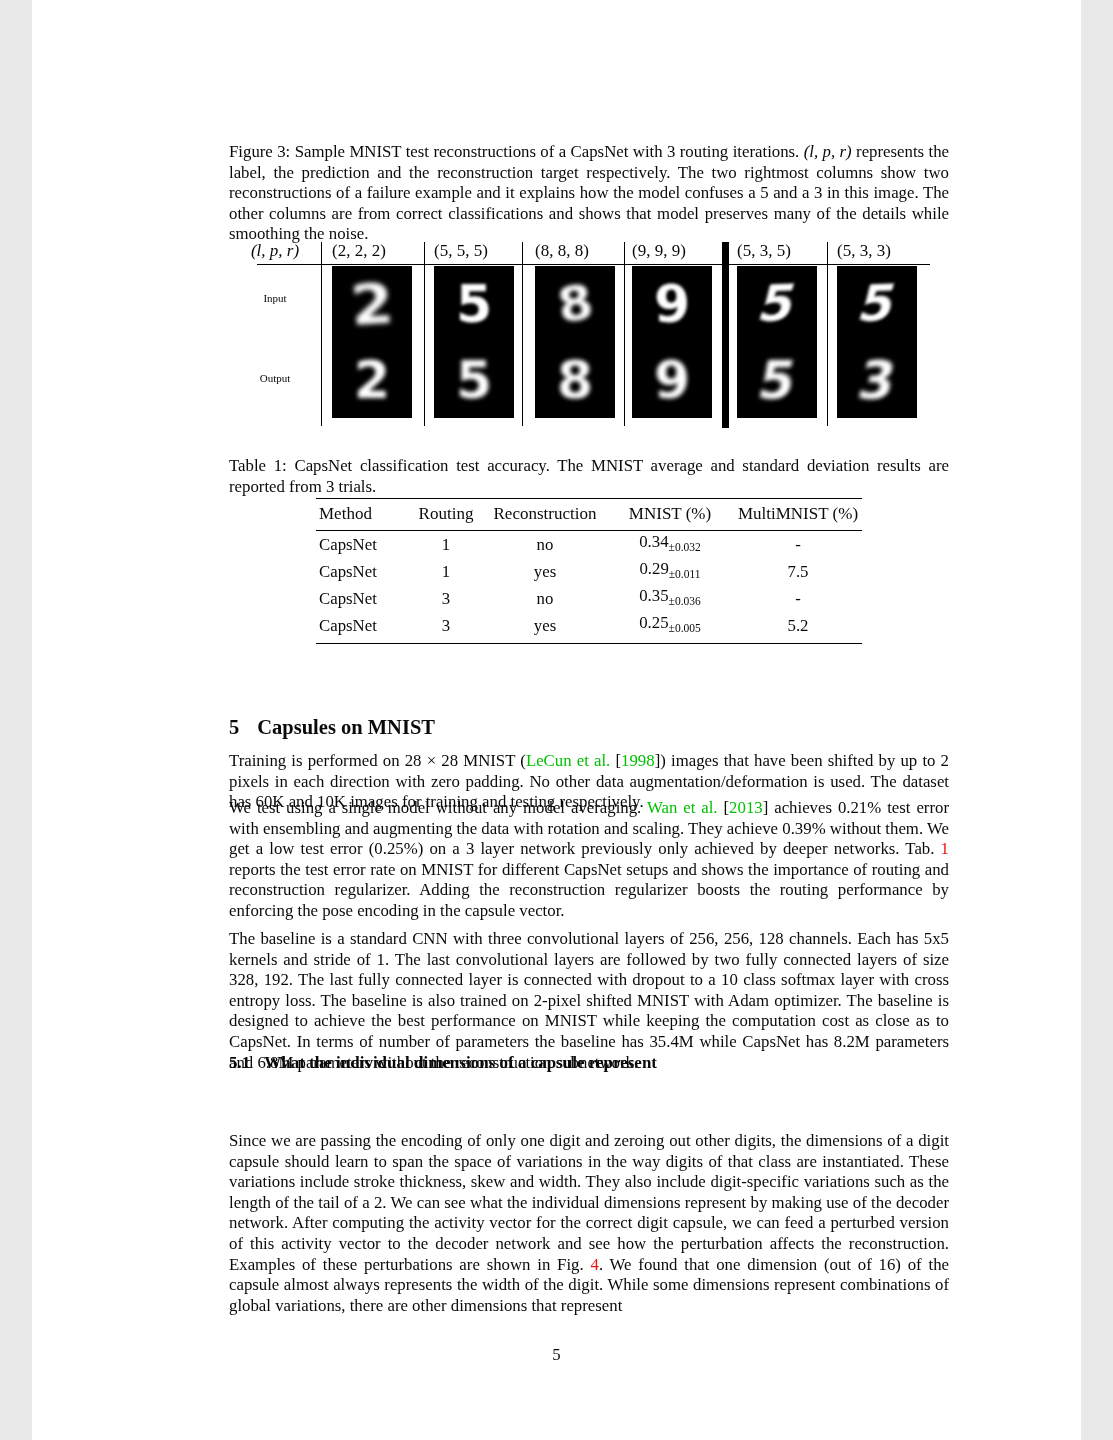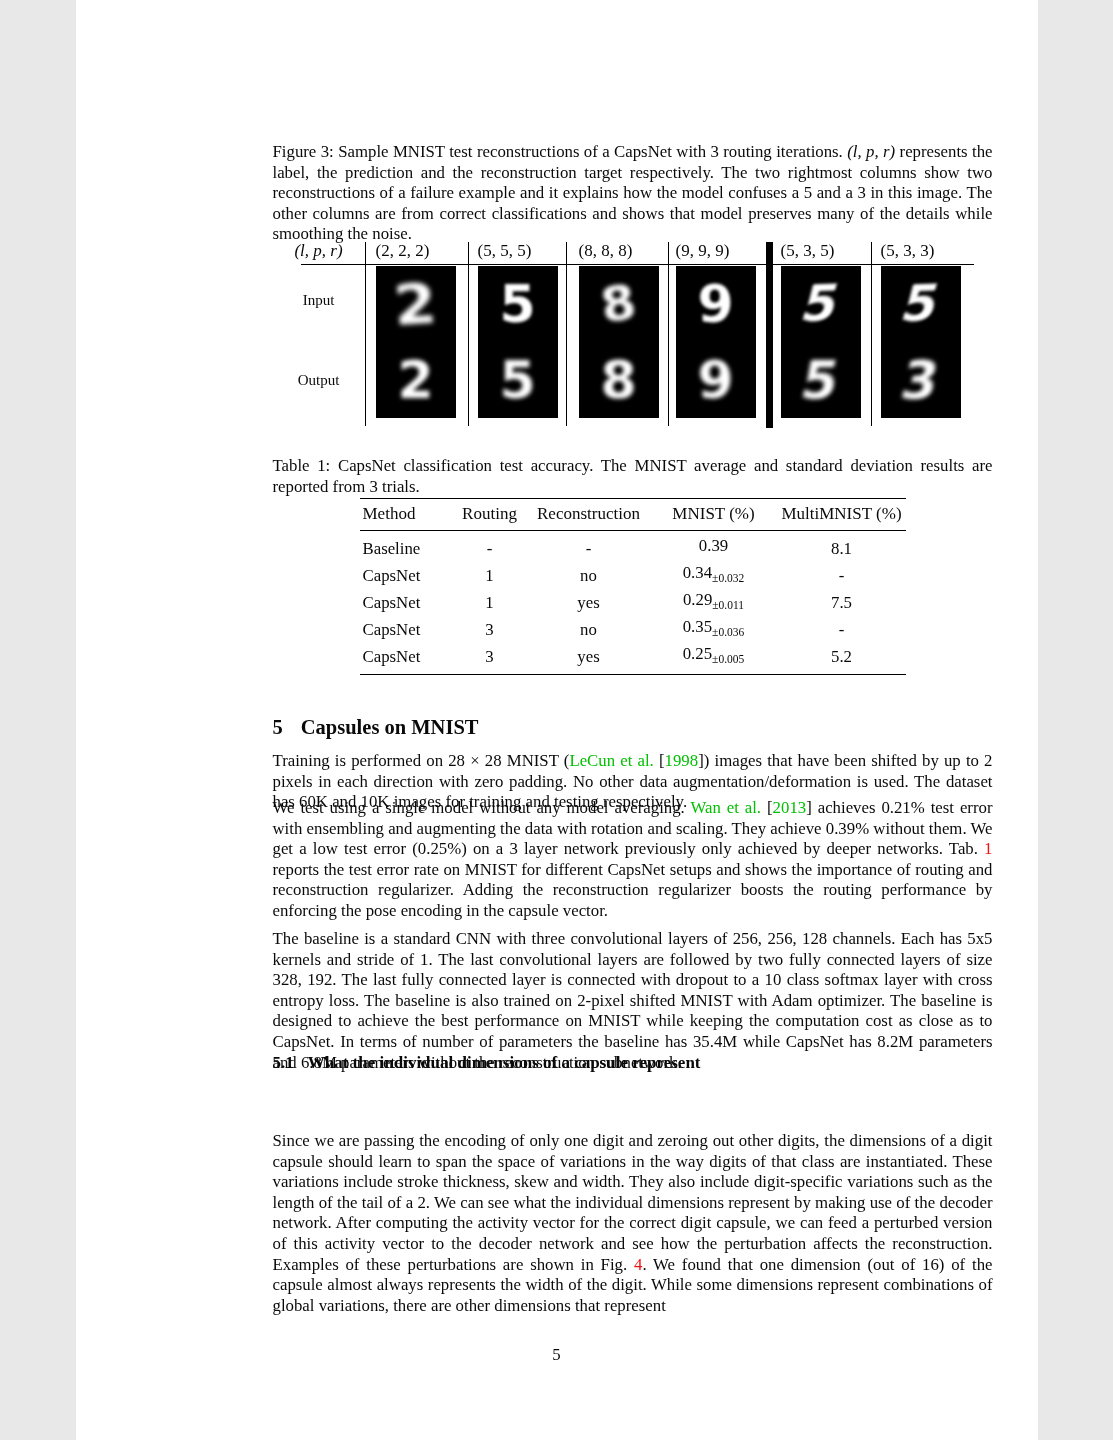--- a/index.html
+++ b/index.html
@@ -1,18 +1,18 @@
 <!DOCTYPE html>
 <html><head>
 <meta charset="utf-8">
 <style>
   html,body{margin:0;padding:0;background:#e8e8e8;}
   .page{
     position:relative;
-    width:962px;height:1440px;
+    width:1049px;height:1440px;
     background:#ffffff;
     font-family:"Liberation Serif", serif;
     color:#0a0a0a;
     margin:0 auto;
     overflow:hidden;
   }
   .abs{position:absolute;}
   .content-w{width:720px;left:197px;}
   p.body{
     margin:0;text-align:justify;
@@ -23,21 +23,21 @@
   .ref{color:#EE1111;text-decoration:none;cursor:pointer;}
   .b{font-weight:normal;}
 
   
   .fig3{height:196px;}
   .fig-corner{position:absolute;left:0;top:1px;width:92px;text-align:center;font-size:17px;}
   .fig-col-header{position:absolute;top:1px;width:80px;text-align:left;font-size:17px;}
   .fig-hrule{position:absolute;top:24px;left:28px;width:673px;height:1.4px;background:#000;}
   .fig-vline{position:absolute;top:2px;height:184px;width:1.4px;background:#000;}
   .fig-thickbar{position:absolute;top:2px;height:186px;width:7px;background:#000;}
-  .fig-rowlabel{position:absolute;left:0;width:92px;text-align:center;font-size:15px;}
+  .fig-rowlabel{position:absolute;left:0;width:92px;text-align:center;font-size:11px;}
   .fig-img{
     position:absolute;top:26px;width:80px;height:152px;background:#000;
     overflow:hidden;
   }
   .digit-cell{position:relative;width:80px;height:76px;display:flex;align-items:center;justify-content:center;}
   .digit{
     color:#fff;font-family:"DejaVu Sans", sans-serif;font-weight:bold;
     font-size:52px;line-height:1;filter:blur(1.6px);
   }
   .d-blob{transform:scaleX(1.12) rotate(-4deg);filter:blur(2.4px);font-size:55px;}
@@ -172,27 +172,20 @@
       <thead>
         <tr>
           <th class="left">Method</th>
           <th>Routing</th>
           <th>Reconstruction</th>
           <th>MNIST (%)</th>
           <th>MultiMNIST (%)</th>
         </tr>
       </thead>
       <tbody>
-        <tr class="first">
-          <td class="left">Baseline</td>
-          <td>-</td>
-          <td>-</td>
-          <td><span>0.39</span><span class="subsc"></span></td>
-          <td>8.1</td>
-        </tr>
         <tr>
           <td class="left">CapsNet</td>
           <td>1</td>
           <td>no</td>
           <td><span>0.34</span><span class="subsc">±0.032</span></td>
           <td>-</td>
         </tr>
         <tr>
           <td class="left">CapsNet</td>
           <td>1</td>

